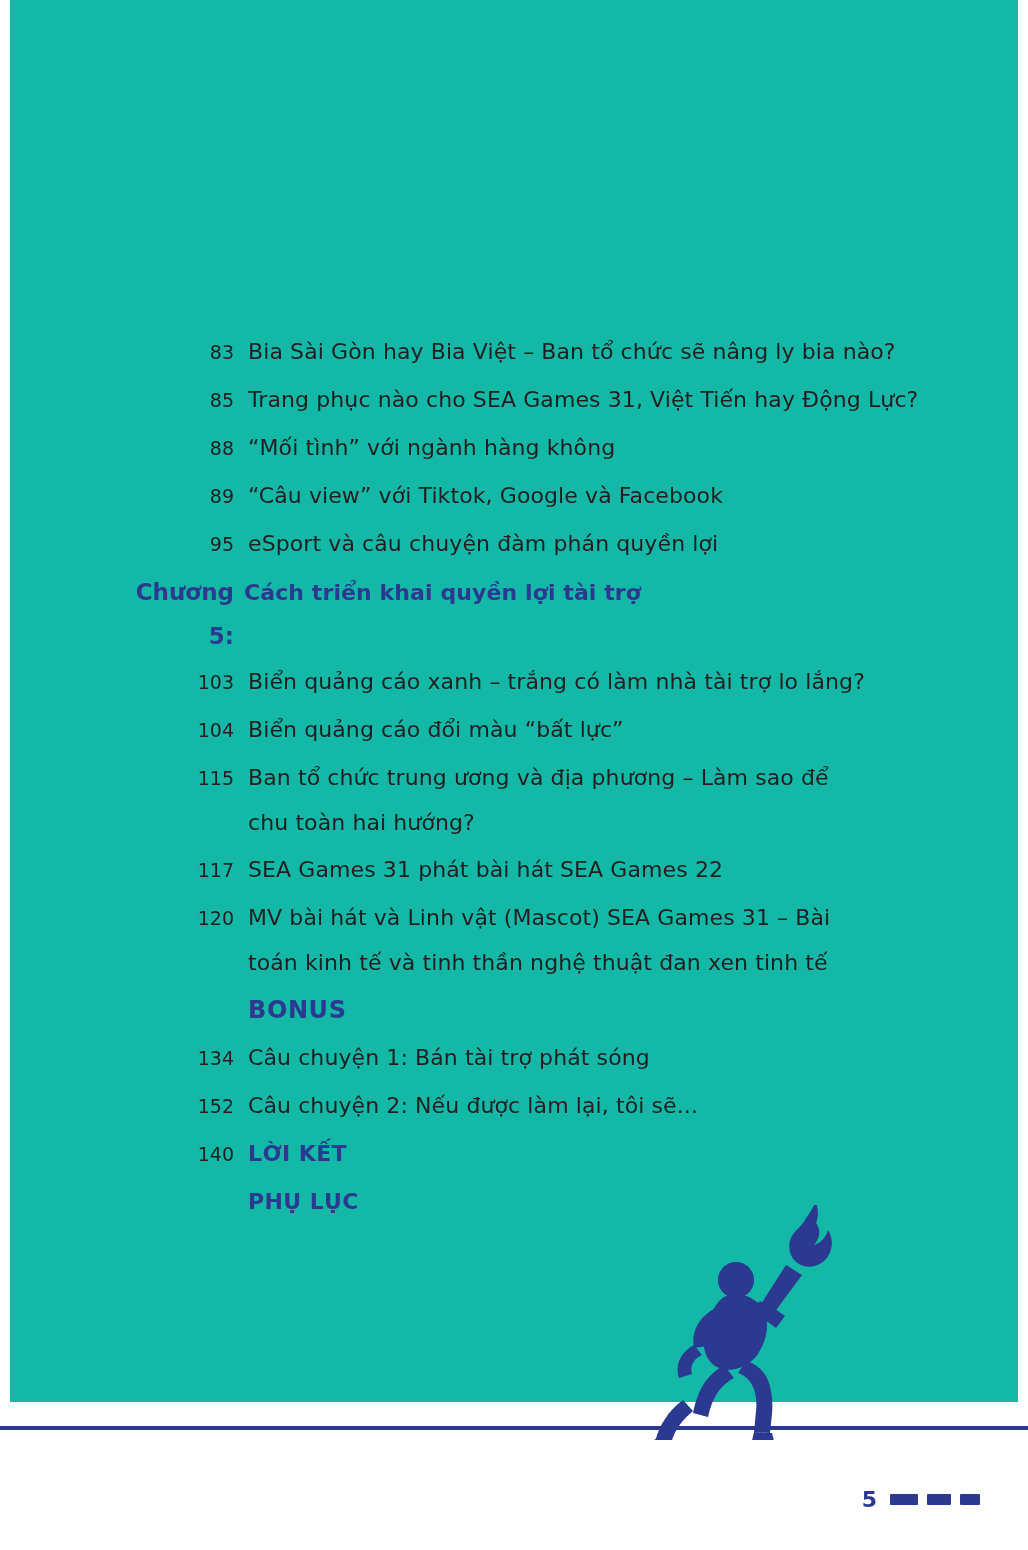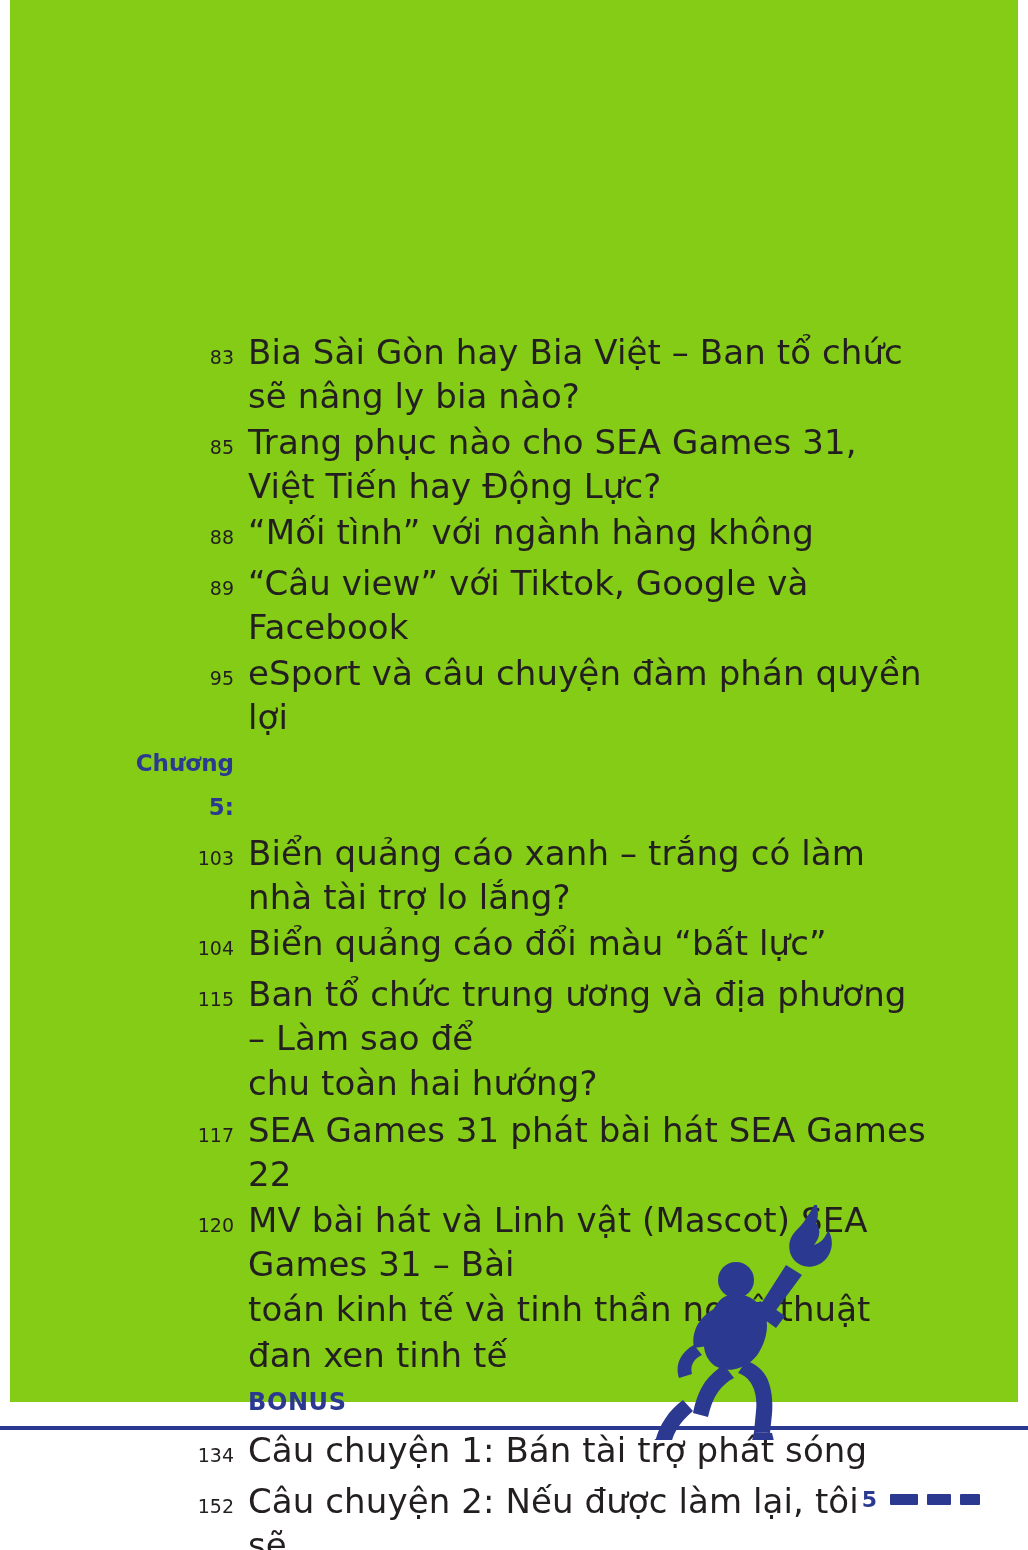--- a/index.html
+++ b/index.html
@@ -10,21 +10,21 @@
     width: 1028px;
     height: 1550px;
     background: #ffffff;
     font-family: "DejaVu Sans", "Liberation Sans", sans-serif;
     overflow: hidden;
   }
   .page {
     position: relative;
     width: 1028px;
     height: 1550px;
-    background: #84cc16;
+    background: #14b8a6;
     overflow: hidden;
   }
   
   .page-left-margin {
     position: absolute;
     left: 0; top: 0;
     width: 10px; height: 1550px;
     background: #ffffff;
   }
   .page-right-margin {
@@ -72,21 +72,21 @@
   }
   .num.chapter-label {
     font-size: 23px;
     font-weight: bold;
     color: #2b3990;
     width: 126px;
     text-align: right;
     padding-right: 10px;
   }
   .title {
-    font-size: 34px;
+    font-size: 22px;
     color: #231f20;
     line-height: 44px;
     letter-spacing: 0.1px;
   }
   .title.chapter {
     color: #2b3990;
     font-weight: bold;
   }
   .title.bonus {
     color: #2b3990;
@@ -165,20 +165,21 @@
       <div class="title">“Câu view” với Tiktok, Google và Facebook</div>
     </div>
 
     <div class="toc-row">
       <div class="num">95</div>
       <div class="title">eSport và câu chuyện đàm phán quyền lợi</div>
     </div>
 
     <div class="toc-row">
       <div class="num chapter-label">Chương 5:</div>
+      <div class="title chapter">Cách triển khai quyền lợi tài trợ</div>
     </div>
 
     <div class="toc-row">
       <div class="num">103</div>
       <div class="title">Biển quảng cáo xanh – trắng có làm nhà tài trợ lo lắng?</div>
     </div>
 
     <div class="toc-row">
       <div class="num">104</div>
       <div class="title">Biển quảng cáo đổi màu “bất lực”</div>

